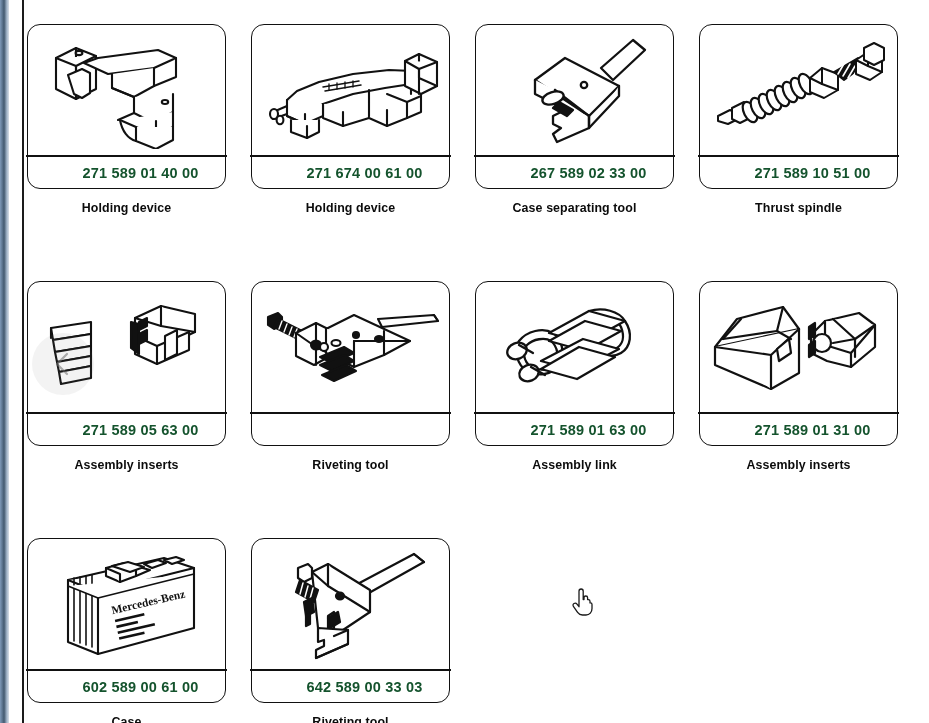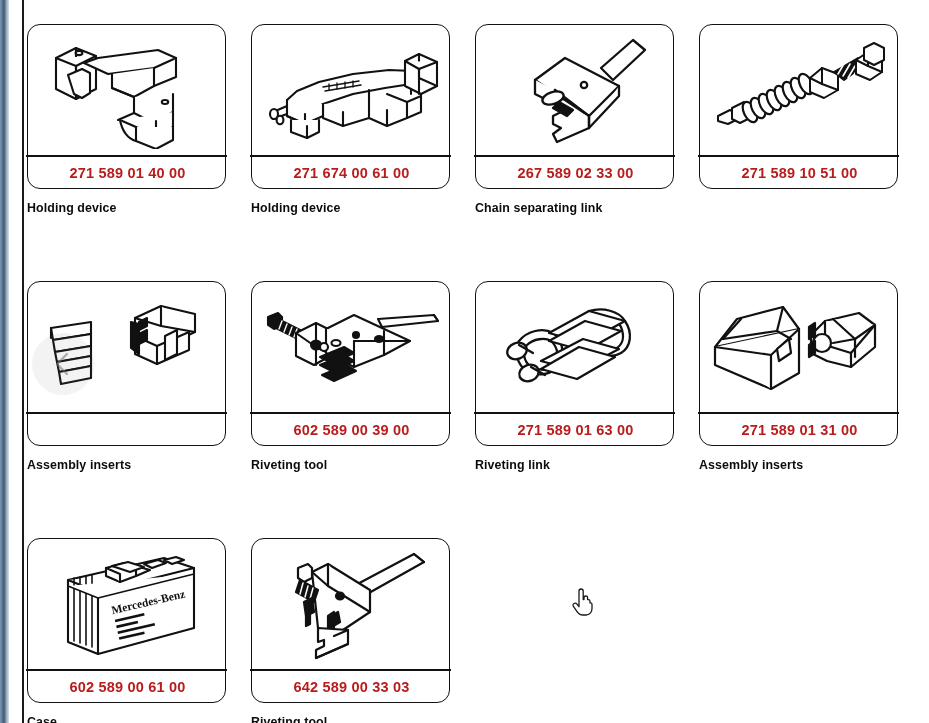--- a/index.html
+++ b/index.html
@@ -84,38 +84,38 @@
     left: 0; top: 0;
     width: 199px; height: 130px;
     display: flex;
     align-items: center;
     justify-content: center;
   }
   .card-figure svg { display: block; }
 
   .part-number {
     position: absolute;
-    left: 0;
+    left: 13px;
     top: 131px;
     width: 199px;
     height: 33px;
     display: flex;
     align-items: center;
     justify-content: center;
     font-size: 14.5px;
     font-weight: 700;
-    color: #b91c1c;
+    color: #14532d;
     letter-spacing: 0.2px;
     white-space: nowrap;
   }
 
   .card-caption {
     margin-top: 12px;
     width: 199px;
-    text-align: left;
+    text-align: center;
     font-size: 12.4px;
     font-weight: 700;
     color: #0b0b0b;
     letter-spacing: 0.1px;
     white-space: nowrap;
   }
 
   
   #back-overlay {
     position: absolute;
@@ -242,21 +242,21 @@
             <path d="M128 56 L128 66 L98 98"></path>
             <ellipse cx="62" cy="68" rx="11" ry="6" transform="rotate(-18 62 68)" fill="#fff"></ellipse>
             <path d="M68 72 L82 80 L76 86 L62 78 Z" fill="#111"></path>
             <circle cx="93" cy="55" r="3.2" fill="#fff"></circle>
           </g>
         </svg>
       </div>
       <div class="card-divider"></div>
       <div class="part-number">267 589 02 33 00</div>
     </div>
-    <div class="card-caption">Chain separating link</div>
+    <div class="card-caption">Case separating tool</div>
   </div>
 
   <div class="tool-card">
     <div class="card-frame">
       <div class="card-figure">
         <svg width="176" height="104" viewBox="0 0 176 104">
           <g fill="#fff" stroke="#111" stroke-width="2" stroke-linejoin="round" stroke-linecap="round">
 
             <path d="M6 78 L18 72 L24 75 L24 82 L16 86 L6 83 Z"></path>
             <path d="M20 70 L32 64 L38 68 L38 80 L28 85 L20 81 Z"></path>
@@ -287,20 +287,21 @@
             <path d="M144 22 L156 14 L170 20 L170 34 L158 42 L144 36 Z"></path>
             <path d="M156 14 L156 28 L170 34"></path>
             <path d="M144 22 L156 28"></path>
             <path d="M152 10 L162 5 L172 10 L172 22 L162 27 L152 22 Z"></path>
           </g>
         </svg>
       </div>
       <div class="card-divider"></div>
       <div class="part-number">271 589 10 51 00</div>
     </div>
+    <div class="card-caption">Thrust spindle</div>
   </div>
 
   <div class="tool-card">
     <div class="card-frame">
       <div class="card-figure">
         <svg width="178" height="110" viewBox="0 0 178 110">
           <g fill="#fff" stroke="#111" stroke-width="2.1" stroke-linejoin="round" stroke-linecap="round">
 
             <path d="M12 36 L52 30 L52 42 L14 48 Z"></path>
             <path d="M14 48 L52 42 L52 54 L16 60 Z"></path>
@@ -316,20 +317,21 @@
             <path d="M118 72 L118 54 L96 44"></path>
             <path d="M118 54 L150 40"></path>
             <path d="M92 30 L92 56 L100 62 L100 32 Z" fill="#111"></path>
             <path d="M100 30 L108 26 L108 34 L100 38 Z" fill="#111"></path>
             <path d="M100 42 L108 38 L108 48 L100 52 Z" fill="#111"></path>
             <path d="M126 44 L138 38 L138 62 L126 68 Z"></path>
           </g>
         </svg>
       </div>
       <div class="card-divider"></div>
+      <div class="part-number">271 589 05 63 00</div>
     </div>
     <div class="card-caption">Assembly inserts</div>
   </div>
 
   <div class="tool-card">
     <div class="card-frame">
       <div class="card-figure">
         <svg width="180" height="108" viewBox="0 0 180 108">
           <g fill="#fff" stroke="#111" stroke-width="2.1" stroke-linejoin="round" stroke-linecap="round">
 
@@ -361,21 +363,20 @@
 
             <ellipse cx="54" cy="52" rx="5" ry="4.5" fill="#111"></ellipse>
             <ellipse cx="62" cy="54" rx="4" ry="4" fill="#fff"></ellipse>
             <ellipse cx="74" cy="50" rx="4.5" ry="3" fill="#fff"></ellipse>
             <circle cx="94" cy="42" r="3" fill="#111"></circle>
             <ellipse cx="117" cy="46" rx="4" ry="3" fill="#111"></ellipse>
           </g>
         </svg>
       </div>
       <div class="card-divider"></div>
-      <div class="part-number">602 589 00 39 00</div>
     </div>
     <div class="card-caption">Riveting tool</div>
   </div>
 
   <div class="tool-card">
     <div class="card-frame">
       <div class="card-figure">
         <svg width="166" height="104" viewBox="0 0 166 104">
           <g fill="#fff" stroke="#111" stroke-width="2.3" stroke-linejoin="round" stroke-linecap="round">
 
@@ -394,21 +395,21 @@
             <ellipse cx="24" cy="56" rx="10" ry="8" transform="rotate(-22 24 56)"></ellipse>
             <ellipse cx="36" cy="78" rx="10" ry="8" transform="rotate(-22 36 78)"></ellipse>
             <path d="M26 50 L40 58"></path>
             <path d="M38 72 L52 80"></path>
           </g>
         </svg>
       </div>
       <div class="card-divider"></div>
       <div class="part-number">271 589 01 63 00</div>
     </div>
-    <div class="card-caption">Riveting link</div>
+    <div class="card-caption">Assembly link</div>
   </div>
 
   <div class="tool-card">
     <div class="card-frame">
       <div class="card-figure">
         <svg width="182" height="104" viewBox="0 0 182 104">
           <g fill="#fff" stroke="#111" stroke-width="2.2" stroke-linejoin="round" stroke-linecap="round">
 
             <path d="M6 52 L28 24 L74 12 L90 34 Z"></path>
             <path d="M6 52 L6 70 L62 94 L90 78 L90 34"></path>

